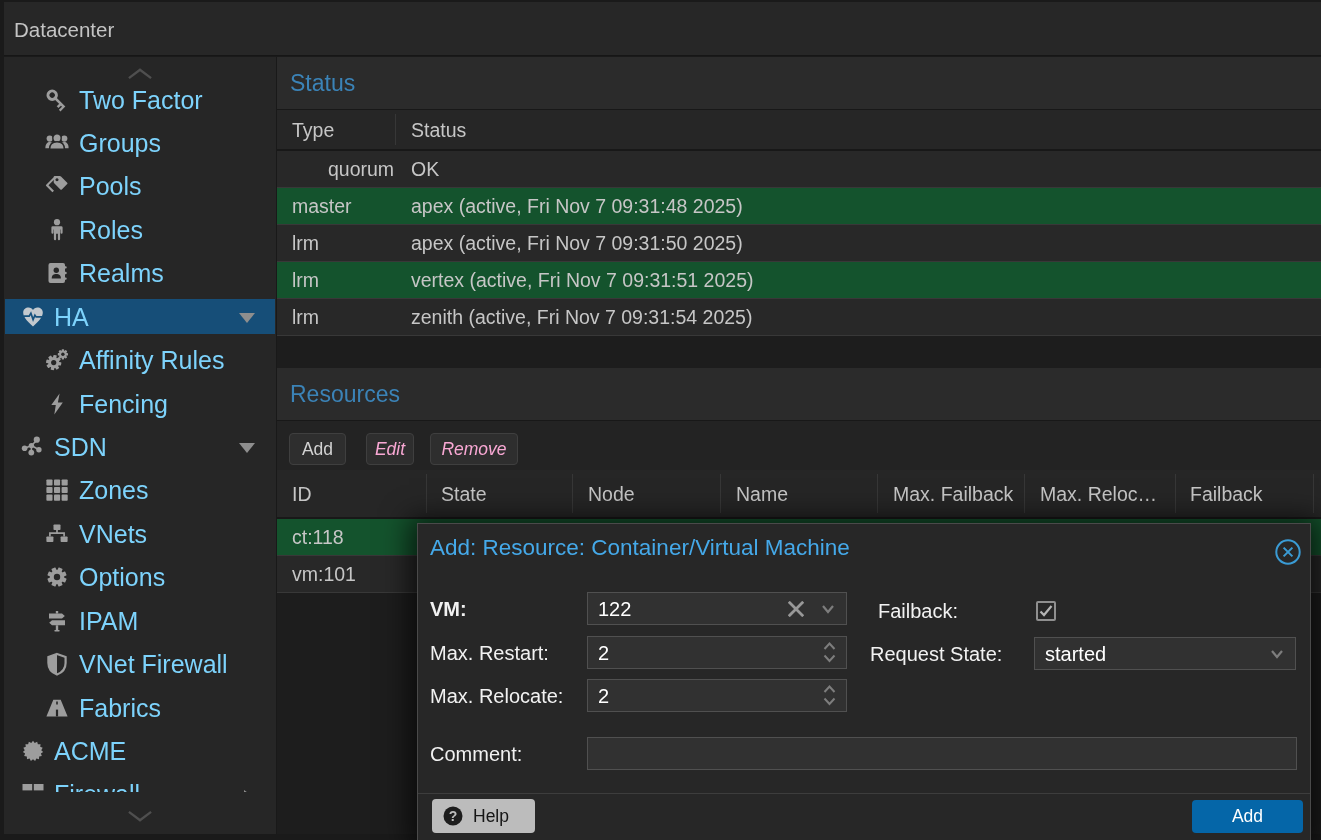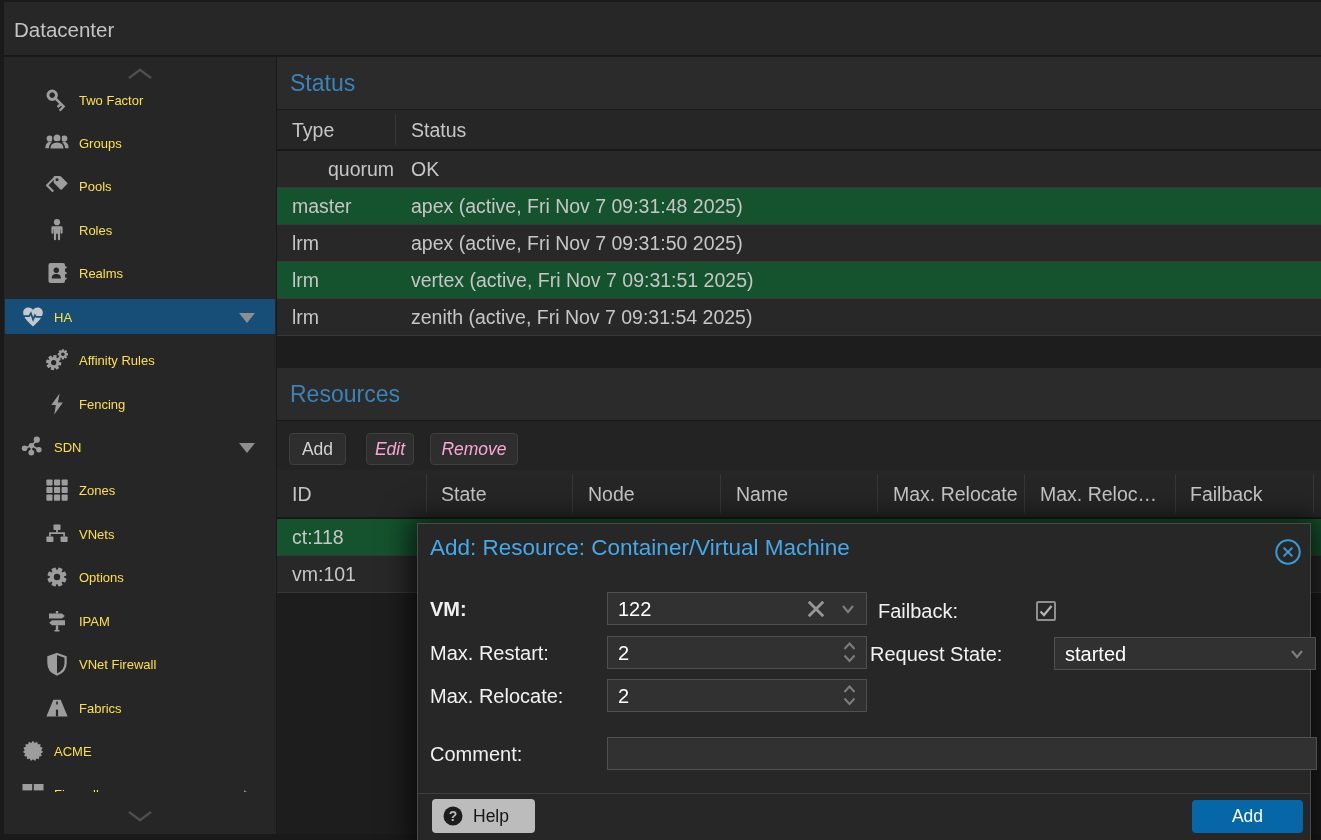--- a/index.html
+++ b/index.html
@@ -13,21 +13,21 @@
   border-bottom:1px solid #161616; }
 #header .title { position:absolute; left:10px; top:calc(50% + 1.5px); transform:translateY(-50%);
   font-size:20.5px; color:#c4c4c4; }
 #sidebar { left:4px; top:57px; width:273px; height:777px; background:#262626;
   border-right:1px solid #191919; }
 #content { left:277px; top:57px; width:1044px; height:777px; background:#1d1d1d; }
 
 
 .trow { position:absolute; left:0; width:272px; height:44px; }
 .trow .lbl { position:absolute; top:50%; transform:translateY(-50%);
-  font-size:13px; color:#fde047; white-space:nowrap; }
+  font-size:25px; color:#7dd3fc; white-space:nowrap; }
 .trow .ico { position:absolute; top:50%; transform:translateY(-50%); width:24px; height:24px; }
 .trow .ico svg { display:block; }
 .d1 .ico { left:17px; } .d1 .lbl { left:50px; }
 .d2 .ico { left:41px; } .d2 .lbl { left:75px; }
 .sel { background:#164e78; }
 .caret-down { position:absolute; right:21px; top:50%; margin-top:-4px;
   width:0; height:0; border-left:8px solid transparent; border-right:8px solid transparent;
   border-top:10px solid #8e8e8e; }
 .chev { position:absolute; left:50%; width:28px; height:12px; transform:translateX(-50%); }
 .caret-right { position:absolute; right:25px; top:18px; width:0; height:0;
@@ -55,21 +55,21 @@
   display:flex; align-items:center; justify-content:center; }
 .tbtn.dis { color:#f9a8d4;font-style:italic; }
 
 
 #modal { left:417px; top:523px; width:894px; height:318px; background:#272727;
   border:1px solid #4a4a4a; box-shadow:0 2px 26px 8px rgba(0,0,0,0.65); }
 #mtitle { position:absolute; left:12px; top:11px; font-size:22.5px; color:#45a9e9; }
 #mclose { position:absolute; right:9px; top:15px; width:26px; height:26px; }
 .mlabel { position:absolute; font-size:20px; color:#f1f1f1; white-space:nowrap; }
 .field { position:absolute; background:#313131; border:1px solid #505050;
-  height:33px; font-size:20px; color:#ffffff;margin-left:20px; }
+  height:33px; font-size:20px; color:#ffffff; }
 .field .val { position:absolute; left:10px; top:50%; transform:translateY(-50%); }
 .ftrig { position:absolute; top:0; bottom:0; display:flex; align-items:center; justify-content:center; }
 #msep { position:absolute; left:0; width:892px; background:#3d3d3d; height:1px; }
 #helpbtn { position:absolute; left:14px; width:103px; height:34px; background:#bcbcbc;
   border-radius:4px; display:flex; align-items:center; color:#161616; font-size:17.5px; }
 #addbtn { position:absolute; width:111px; height:33px; background:#0566a8;
   border-radius:4px; color:#ffffff; font-size:17.5px; display:flex; align-items:center; justify-content:center; }
 .chk { position:absolute; width:20px; height:20px; border:2px solid #8f8f8f; border-radius:2px; }
 </style>
 </head>
@@ -365,21 +365,21 @@
     <div id="rtoolbar" style="top:364px; height:49px;">
       <div class="tbtn" style="left:12px; top:12px; width:57px;">Add</div>
       <div class="tbtn dis" style="left:89px; top:12px; width:48px;">Edit</div>
       <div class="tbtn dis" style="left:153px; top:12px; width:88px;">Remove</div>
     </div>
     <div class="ghead" style="top:413px; height:49px;">
       <span class="h" style="left:15px;">ID</span>
         <span class="h" style="left:164px;">State</span>
       <span class="h" style="left:311px;">Node</span>
         <span class="h" style="left:459px;">Name</span>
-      <span class="h" style="left:616px;">Max. Relocate</span>
+      <span class="h" style="left:616px;">Max. Failback</span>
         <span class="h" style="left:763px;">Max. Reloc…</span>
       <span class="h" style="left:913px;">Failback</span>
       <div class="vsep" style="left:149px;"></div>
         <div class="vsep" style="left:295px;"></div>
       <div class="vsep" style="left:443px;"></div>
         <div class="vsep" style="left:600px;"></div>
       <div class="vsep" style="left:747px;"></div>
         <div class="vsep" style="left:898px;"></div>
       <div class="vsep" style="left:1036px;"></div>
     </div>

